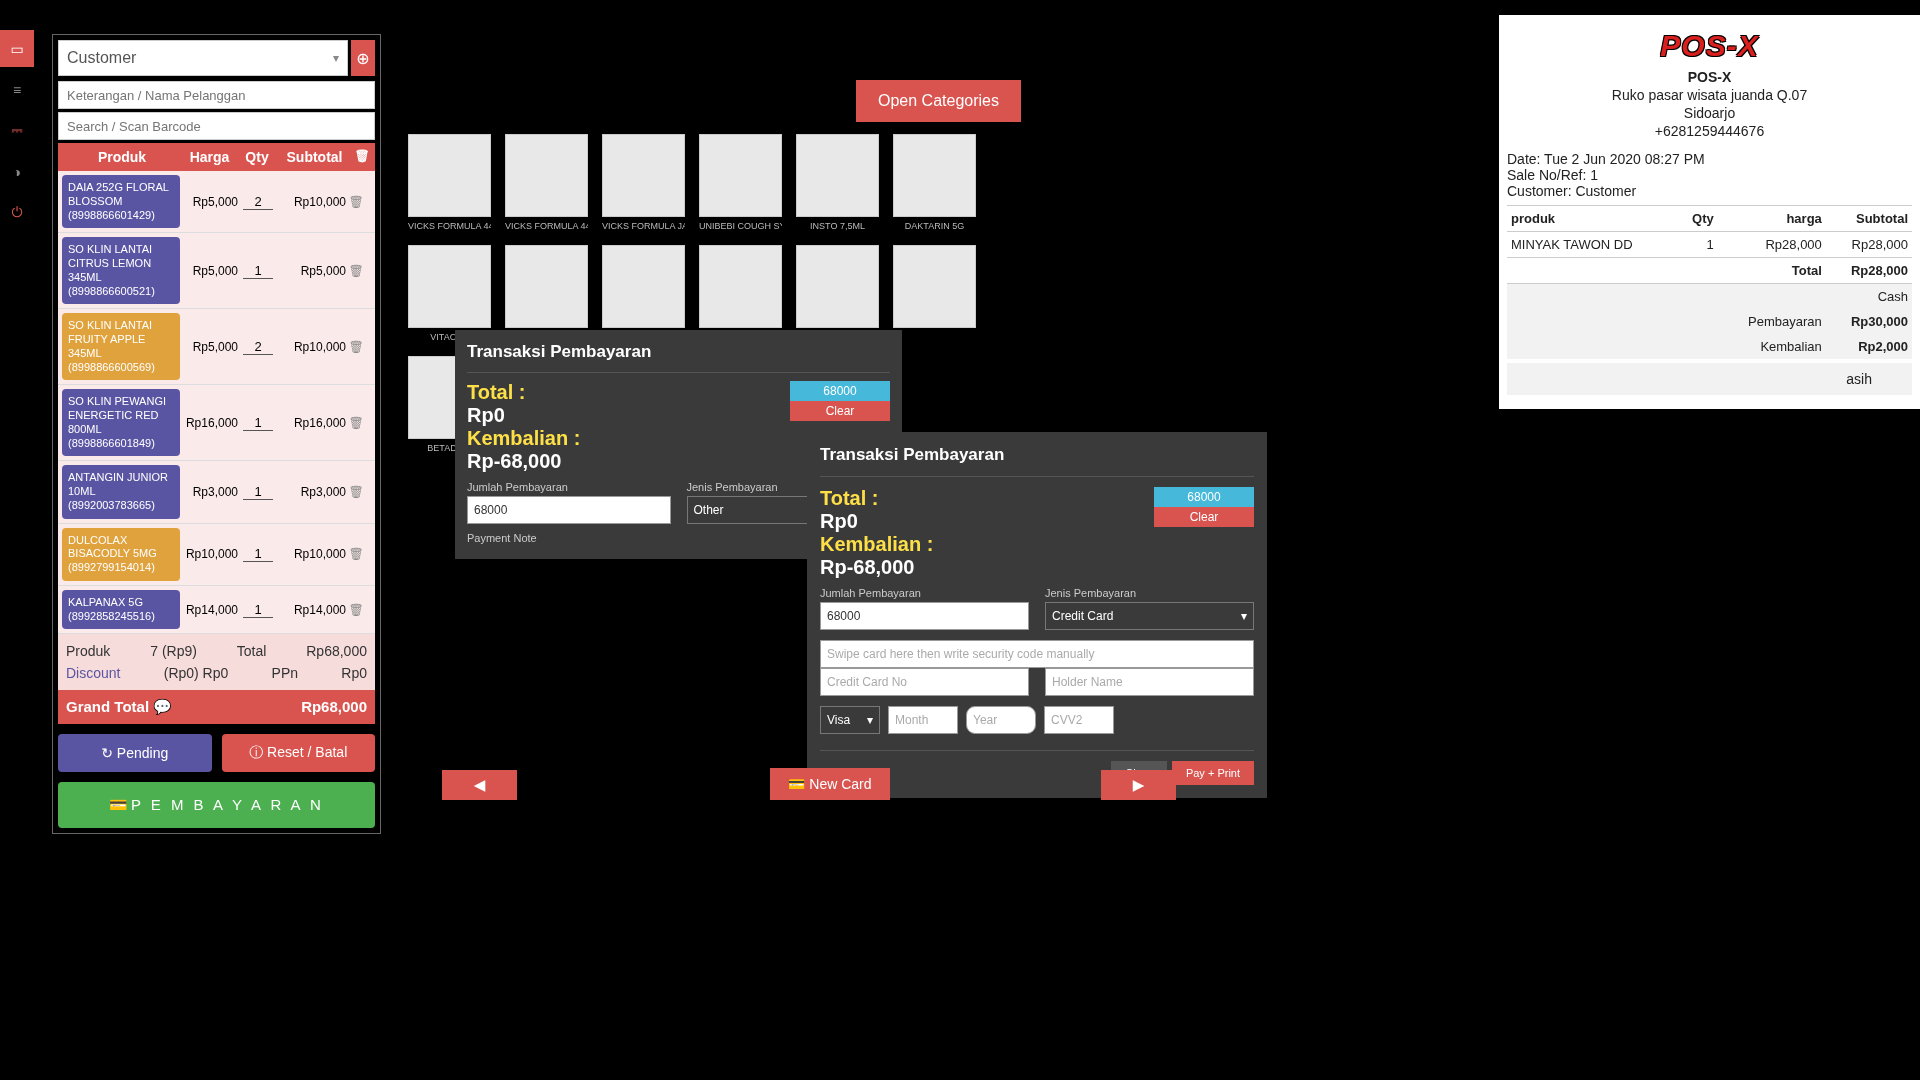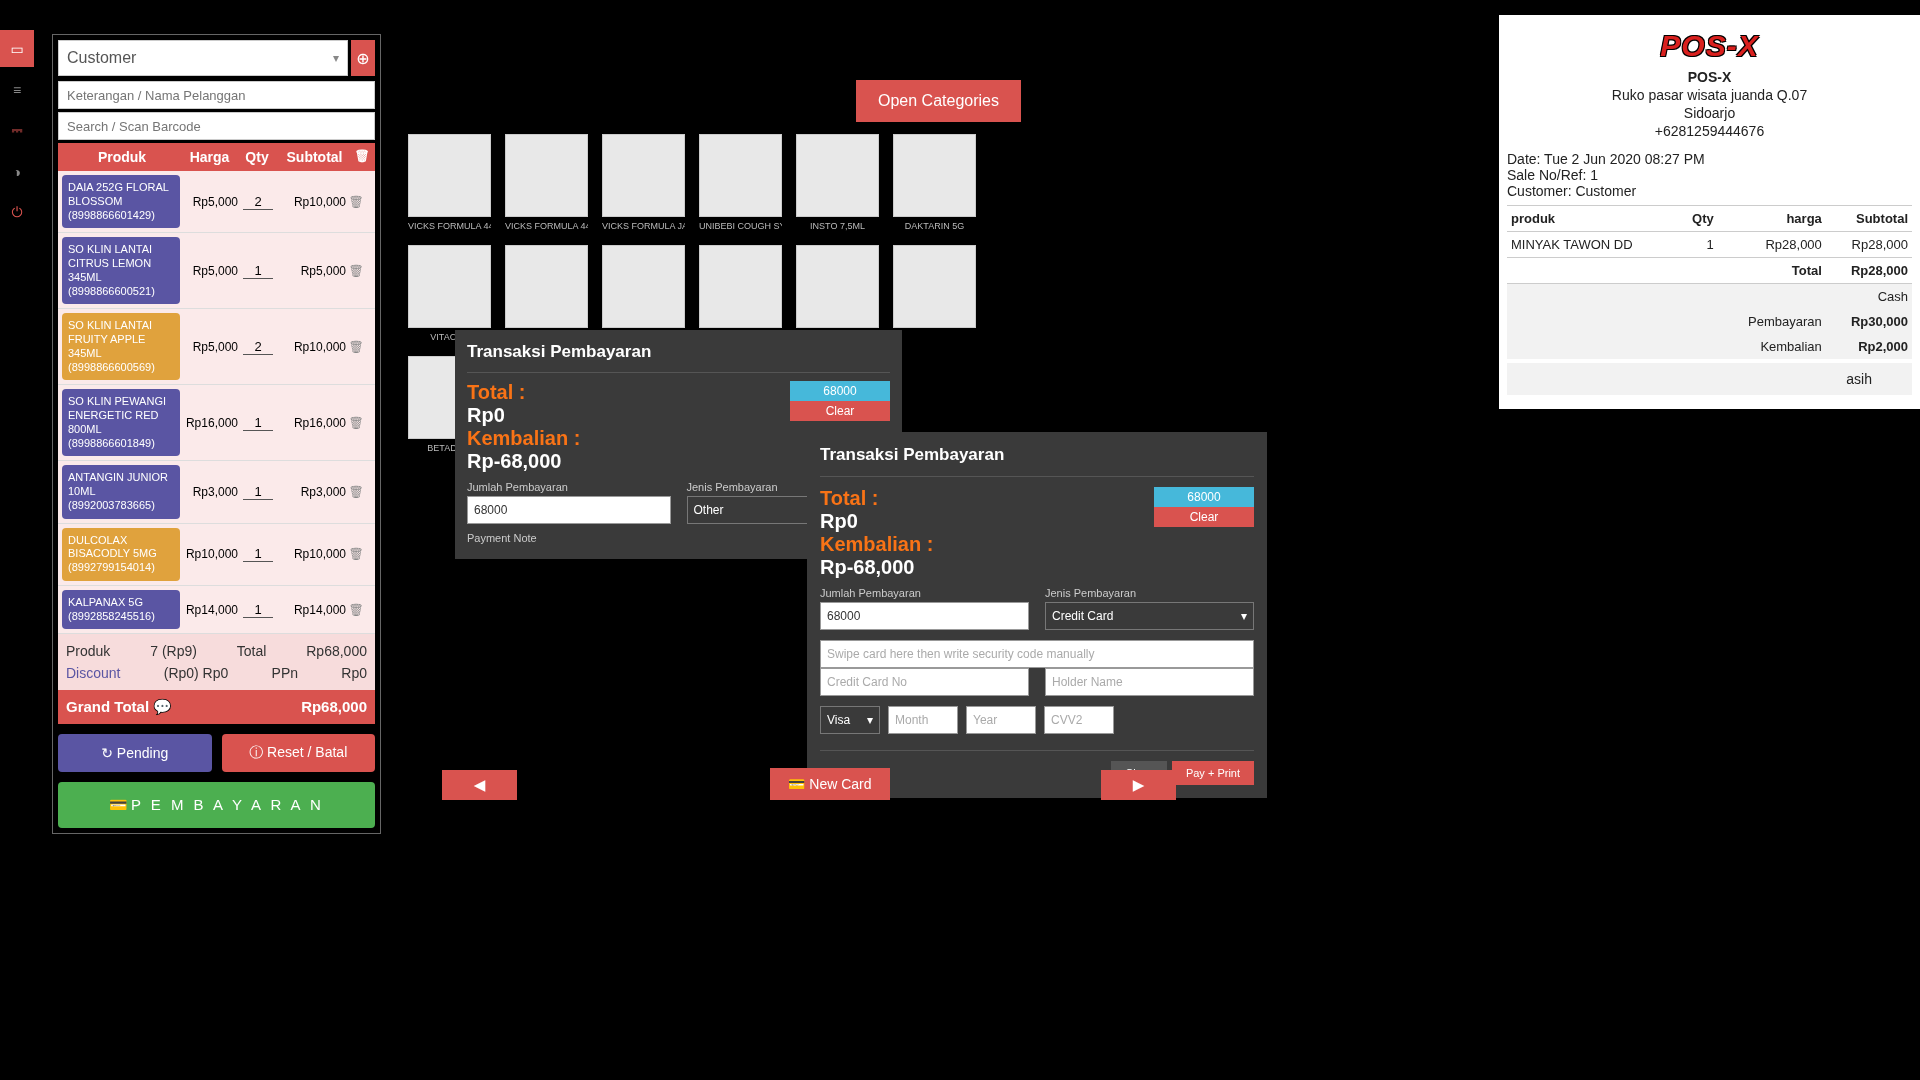--- a/index.html
+++ b/index.html
@@ -38,21 +38,21 @@
 .products-area{position:absolute;left:408px;top:78px;width:627px}
 .open-cat{position:absolute;left:856px;top:80px;background:#d9534f;color:#fff;padding:12px 22px;border:none;font-size:16px}
 .prod-grid{display:flex;flex-wrap:wrap;gap:14px;margin-top:56px}
 .prod-card{width:83px}
 .prod-thumb{width:83px;height:83px;background:#e8e8e8;border:1px solid #ccc}
 .prod-lbl{font-size:9px;color:#bbb;text-align:center;margin-top:4px;white-space:nowrap;overflow:hidden}
 .modal{position:absolute;background:#3a3a3a;color:#ddd}
 .modal1{left:455px;top:330px;width:447px;padding:12px}
 .modal2{left:807px;top:432px;width:460px;padding:13px}
 .mtitle{font-size:17px;font-weight:bold;color:#fff;margin-bottom:4px}
-.totlbl{font-size:20px;font-weight:bold;color:#f97316;line-height:1.15}
+.totlbl{font-size:20px;font-weight:bold;color:#fde047;line-height:1.15}
 .rp{font-size:20px;font-weight:bold;color:#fff}
 .field-lbl{font-size:11px;color:#ccc;margin-top:8px;margin-bottom:3px}
 .field-in{background:#fff;border:1px solid #999;height:28px;padding:0 6px;font-size:12px;color:#333;width:100%}
 .field-in::placeholder{color:#aaa}
 .sel{background:#3a3a3a;border:1px solid #777;height:28px;padding:0 6px;color:#fff;font-size:12px;width:100%;display:flex;align-items:center;justify-content:space-between}
 .num-disp{background:#46b8da;color:#fff;text-align:center;padding:3px;font-size:12px;width:100%}
 .clear-btn{background:#d9534f;color:#fff;text-align:center;padding:3px;font-size:12px;width:100%;border:none}
 .btn-close{background:#555;color:#fff;border:none;padding:6px 14px;font-size:11px}
 .btn-pp{background:#d9534f;color:#fff;border:none;padding:6px 14px;font-size:11px}
 .receipt{position:absolute;right:0;top:15px;width:421px;background:#fff;padding:14px 8px;font-size:14px;color:#222}
@@ -321,21 +321,21 @@
   <div style="display:flex;gap:16px;">
     <input class="field-in" placeholder="Credit Card No" style="">
     <input class="field-in" placeholder="Holder Name" style="">
   </div>
   <div style="display:flex;gap:8px;margin-top:10px">
     <div class="sel" style="width:60px">
         <span>Visa</span>
         <span>▾</span>
       </div>
     <input class="field-in" style="width: 70px;" placeholder="Month">
-    <input class="field-in" style="width: 70px;" placeholder="Year">
+    <input class="field-in" style="width: 70px; border-radius: 9px;" placeholder="Year">
     <input class="field-in" style="width: 70px;" placeholder="CVV2">
   </div>
   <div style="border-top:1px solid #555;margin-top:16px;padding-top:10px;text-align:right">
     <button class="btn-close">Close</button>
     <button class="btn-pp">Pay + Print</button>
   </div>
 </div>
 
 <button class="nav-btn nav-prev">◀</button>
 <button class="new-card">💳 <span>New Card</span></button>

